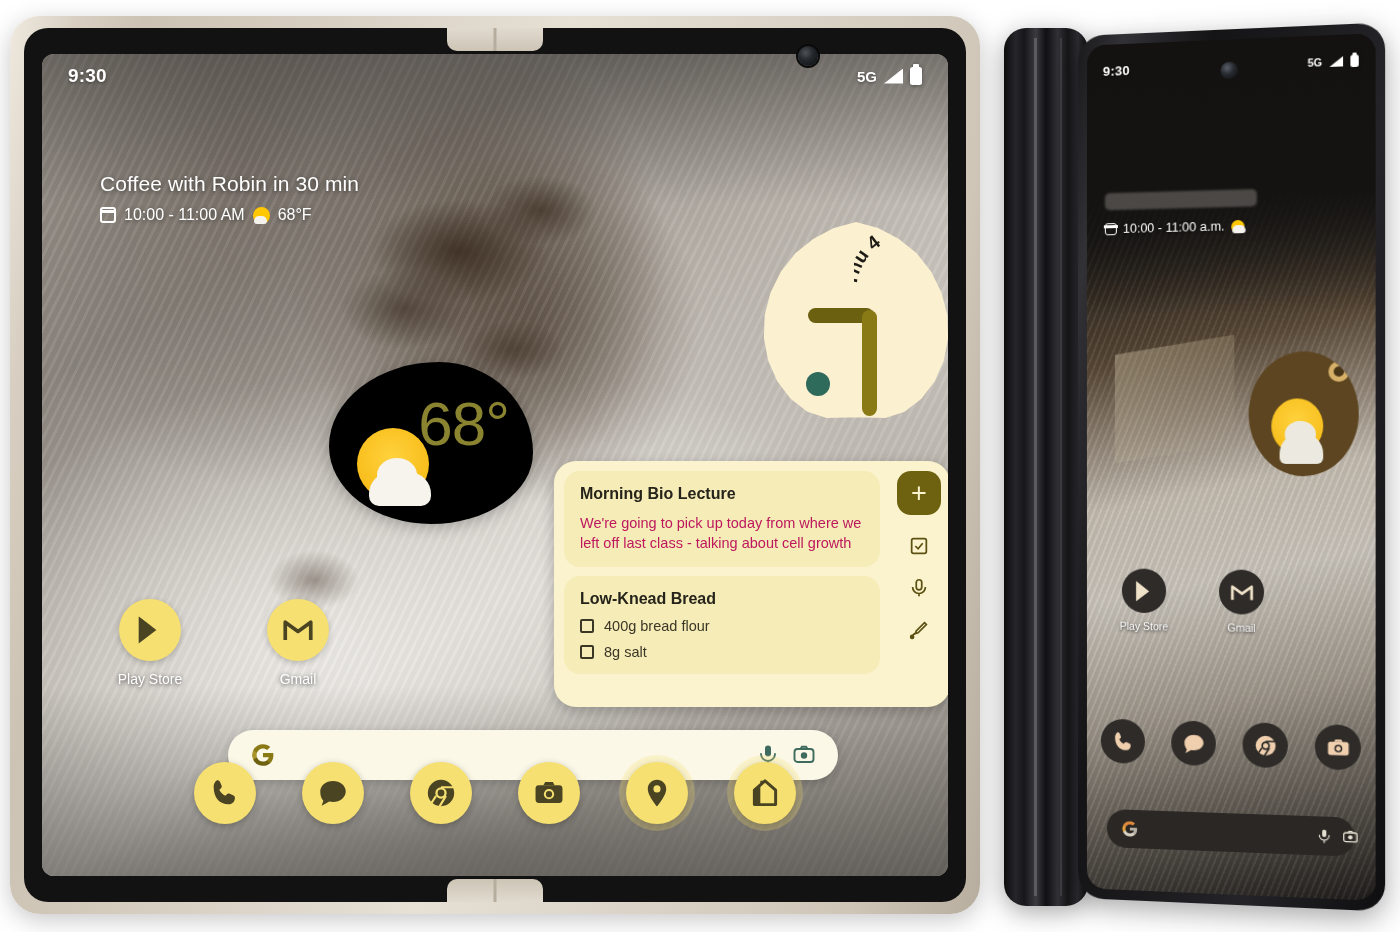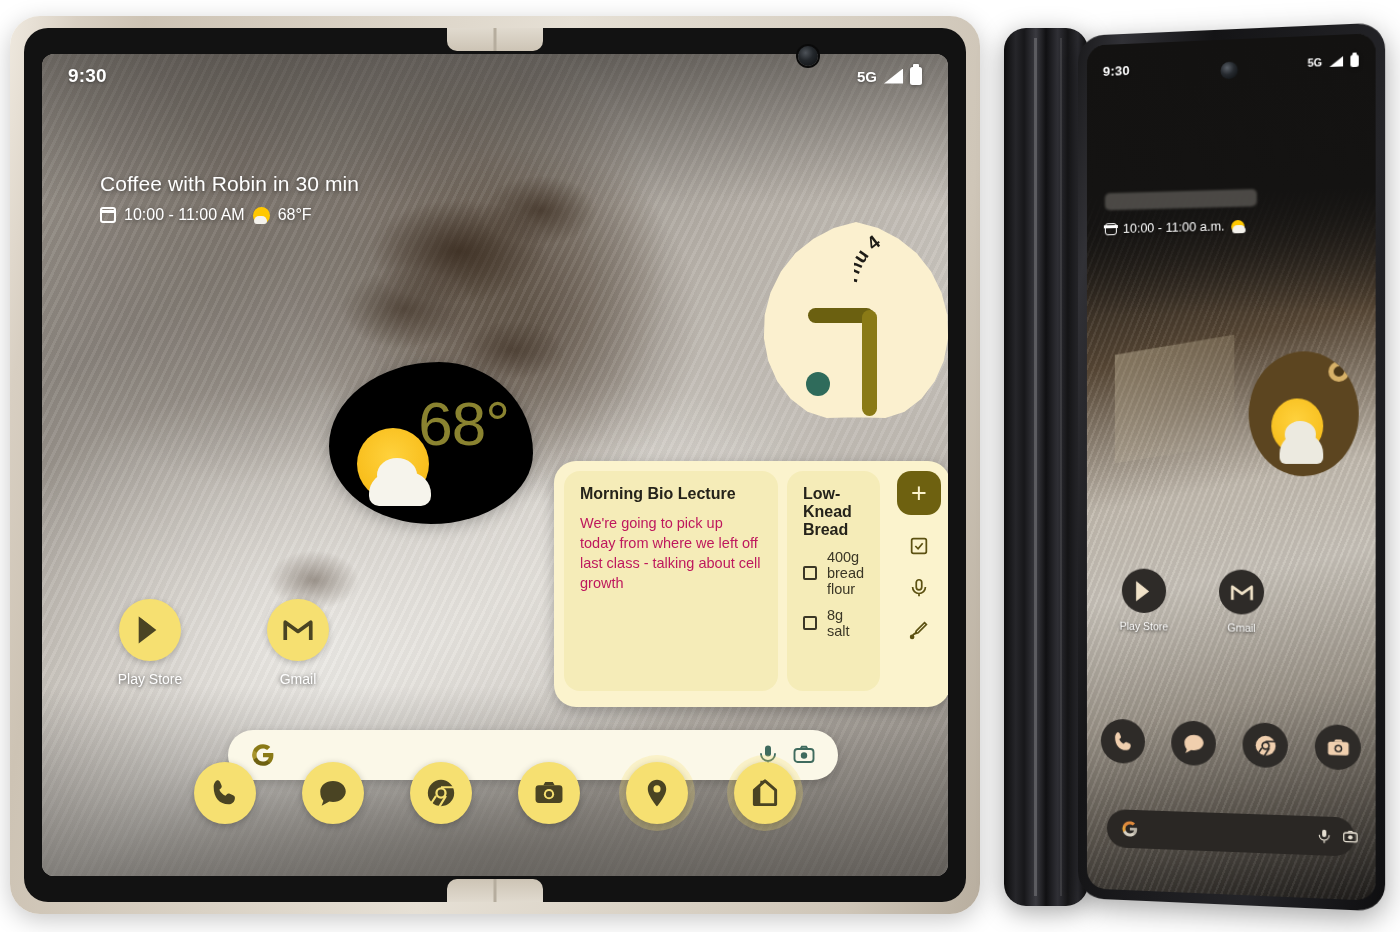--- a/index.html
+++ b/index.html
@@ -181,21 +181,21 @@
     border-radius:50%; background:#f6f4ec;
   }
 
   
   .notes-widget{
     position:absolute; left:512px; top:407px; width:396px; height:246px; z-index:4;
     background:#fbf3cd; border-radius:22px;
     box-shadow:0 4px 14px rgba(0,0,0,.26);
     overflow:hidden; display:flex;
   }
-  .notes-col{ flex:1; padding:10px 8px 16px 10px; display:flex; flex-direction:row; gap:9px; min-width:0;}
+  .notes-col{ flex:1; padding:10px 8px 16px 10px; display:flex; flex-direction:column; gap:9px; min-width:0;}
   .note-card{ background:#f5ecb8; border-radius:16px; padding:14px 16px;}
   .note-title{ font-size:16px; font-weight:700; color:#25231a; }
   .note-body{ margin-top:10px; font-size:14.5px; line-height:1.38; color:#be185d;}
   .note-check{ display:flex; align-items:center; gap:10px; margin-top:10px; font-size:14.5px; color:#3b3726;}
   .cbox{ width:14px; height:14px; border:2px solid #3b3726; border-radius:2px; flex:none;}
   .notes-rail{
     width:62px; flex:none; padding-top:10px;
     display:flex; flex-direction:column; align-items:center; gap:20px;
   }
   .rail-add{

